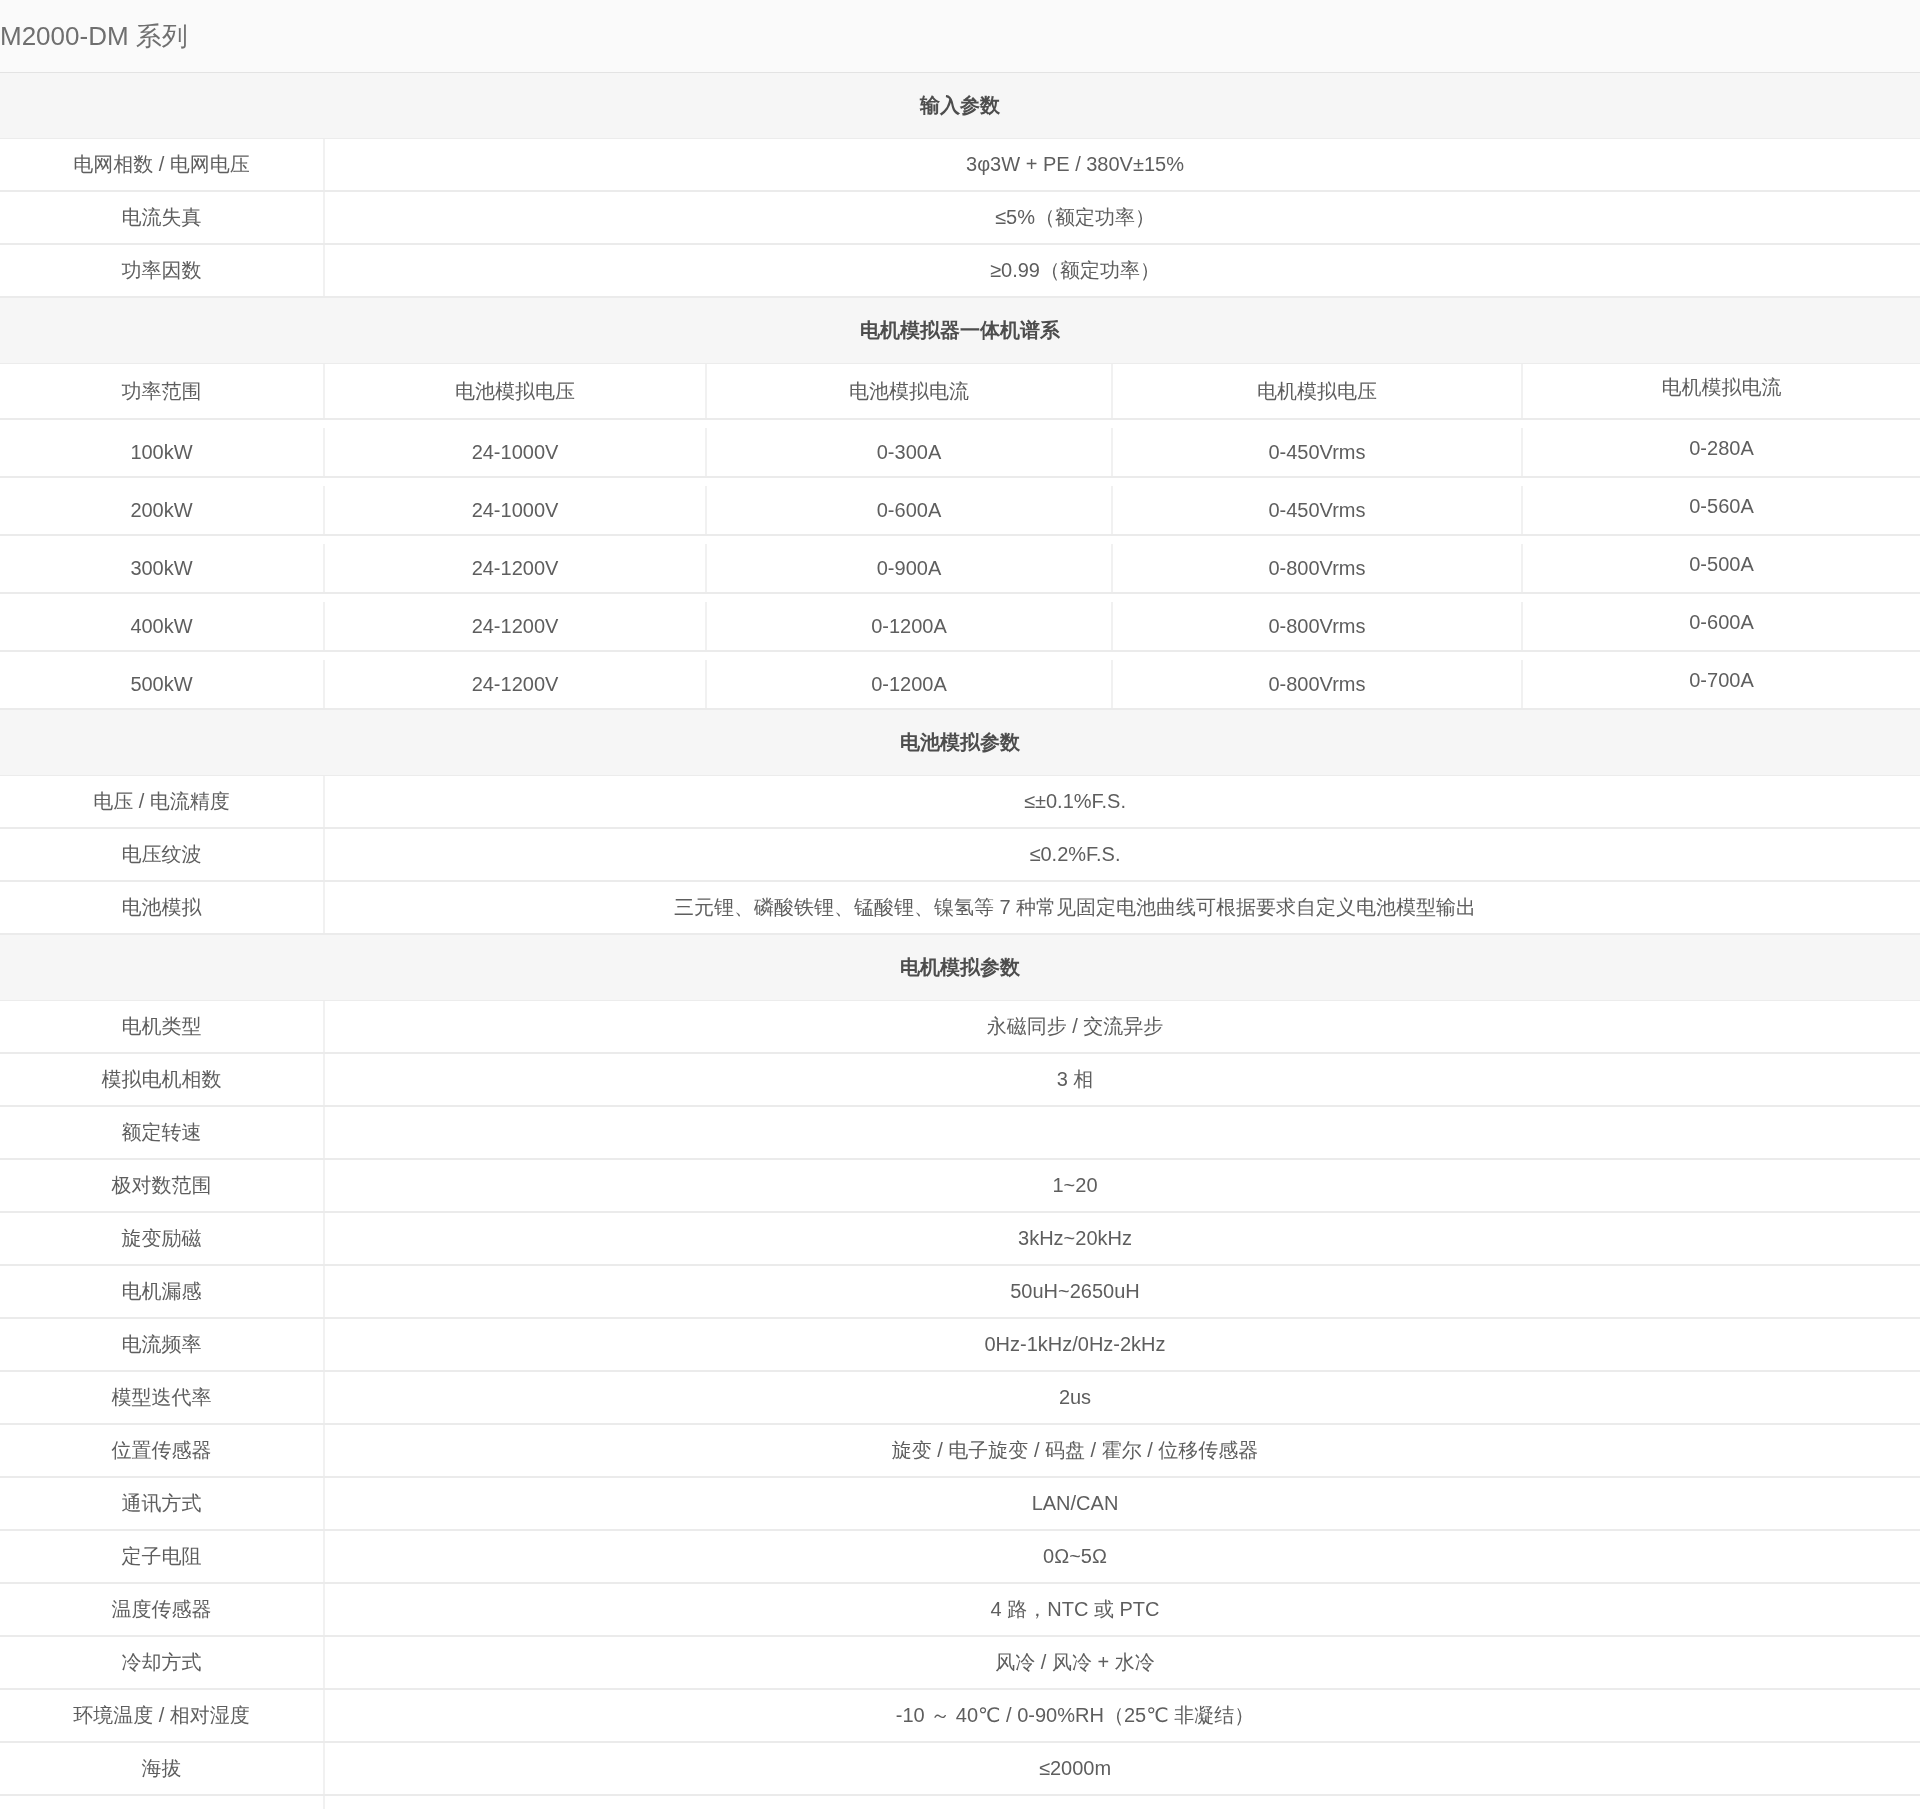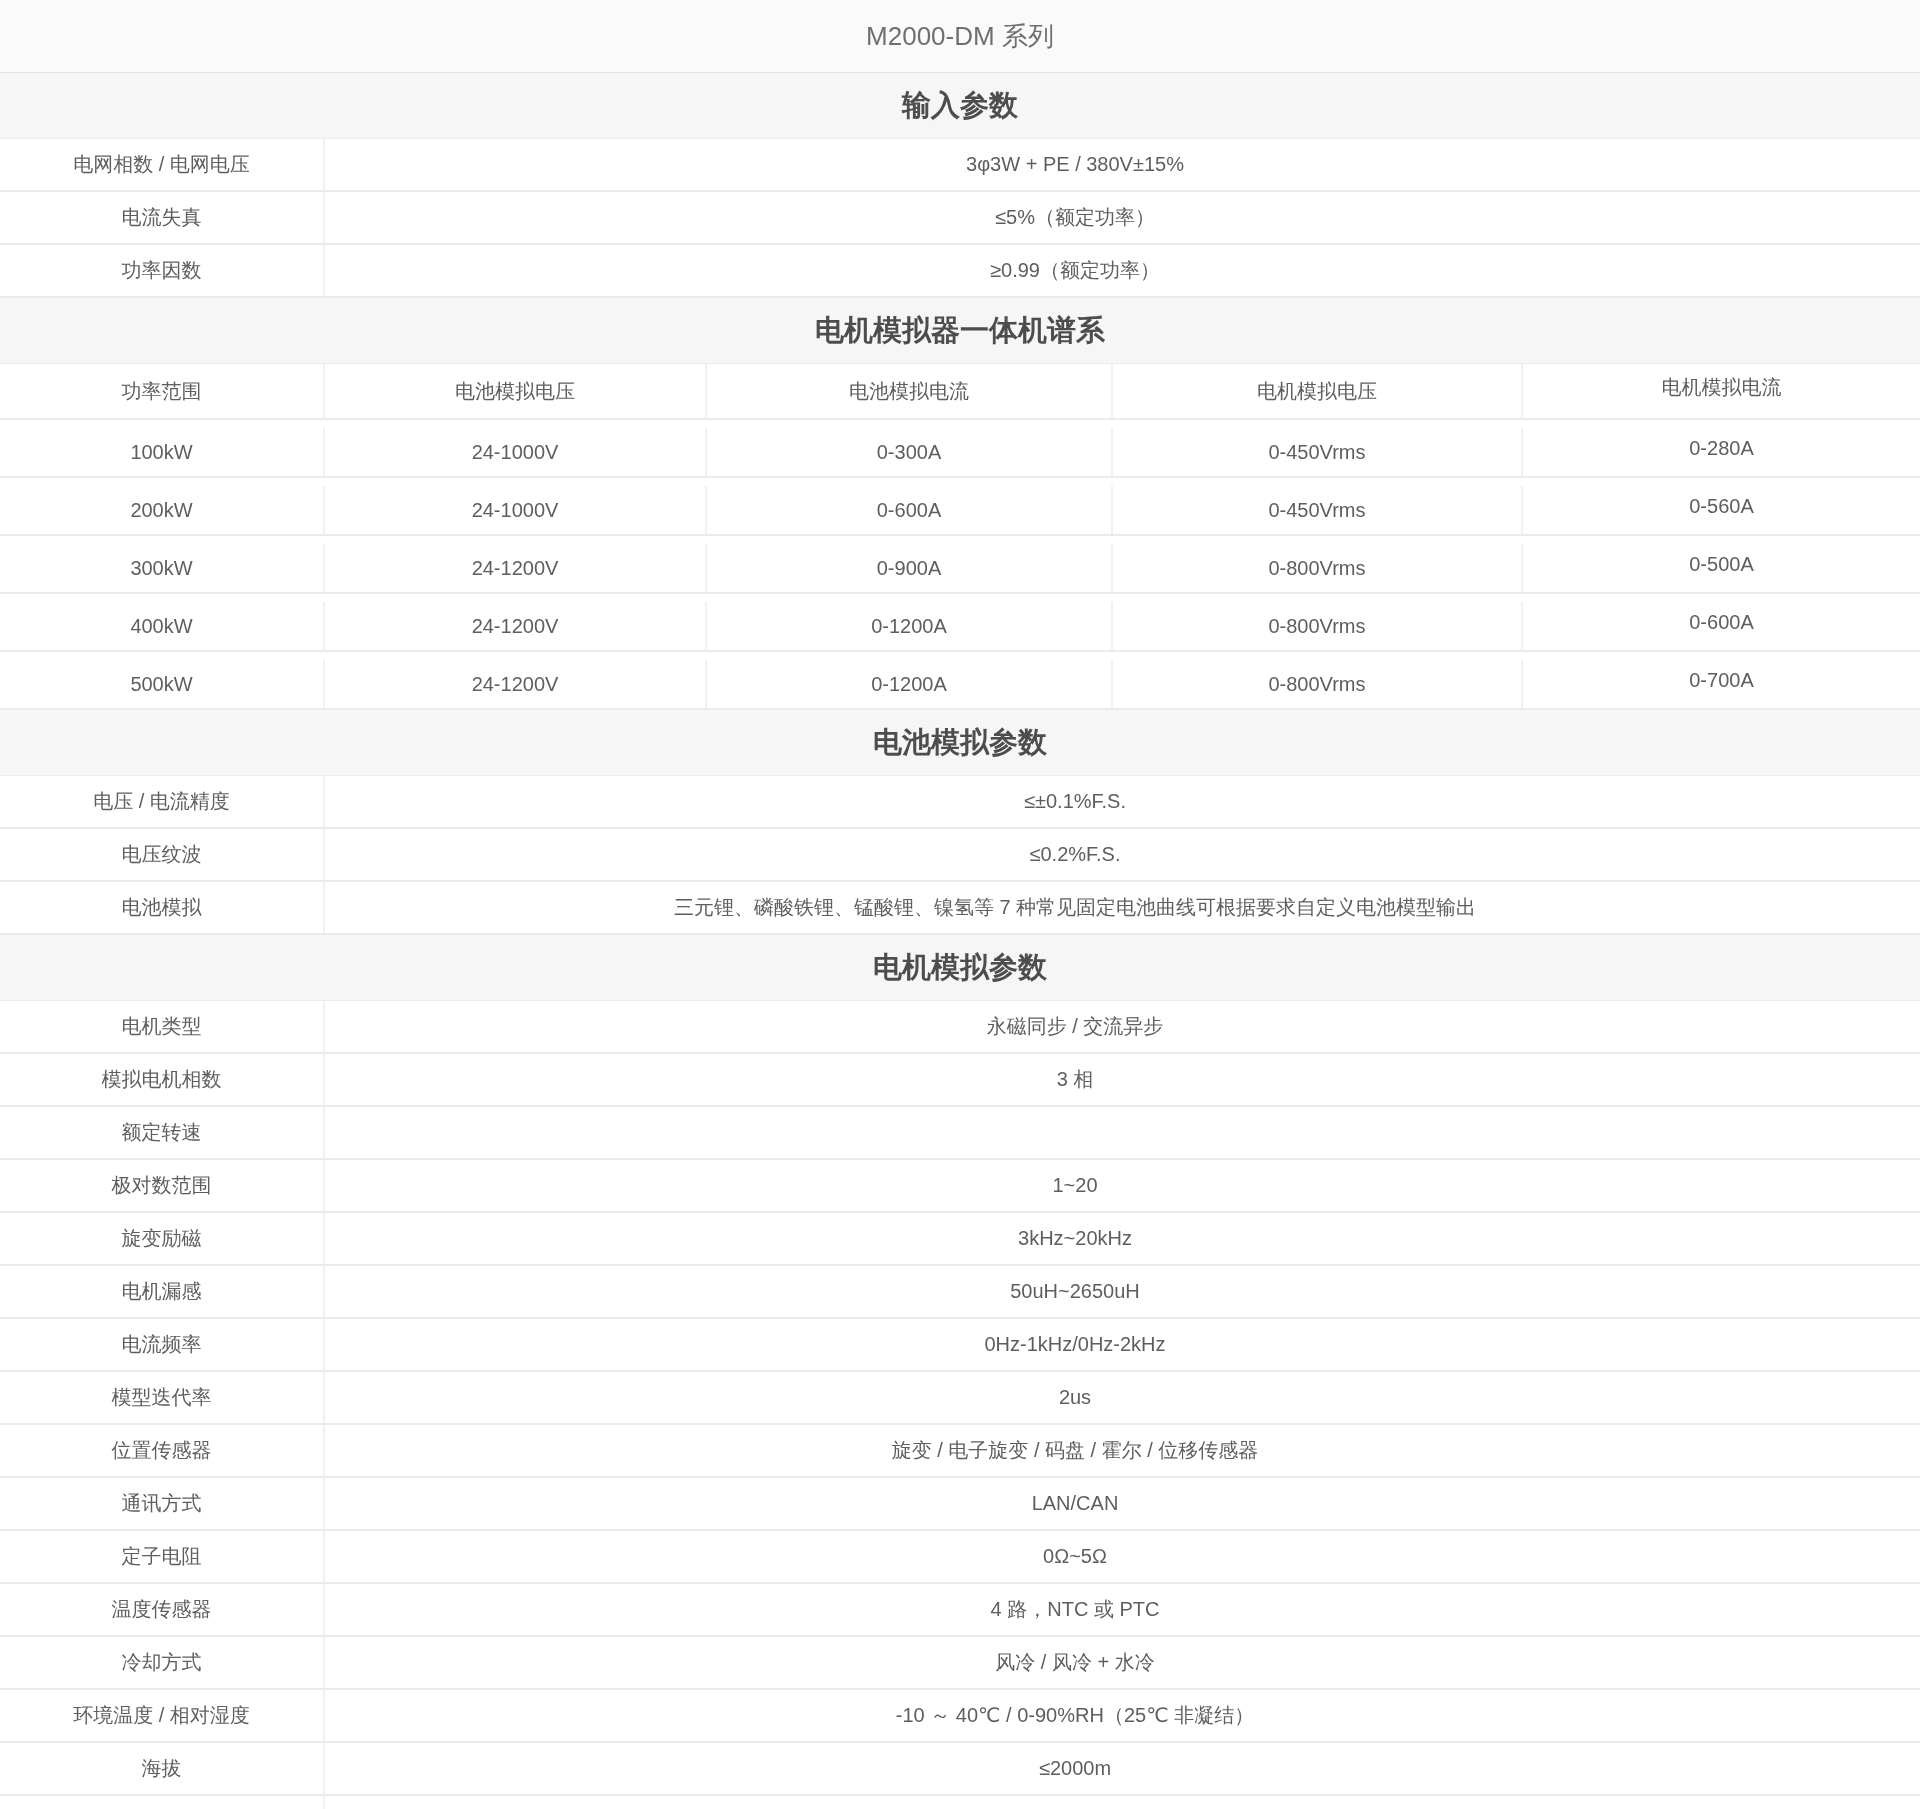--- a/index.html
+++ b/index.html
@@ -10,28 +10,28 @@
   *{box-sizing:border-box;margin:0;padding:0;}
   html,body{background:#ffffff;}
   body{
     width:1920px;
     font-family:"Liberation Sans","DejaVu Sans",sans-serif;
     color:var(--txt-body);
   }
   .spec-table{width:1920px;}
   .row{display:flex;align-items:center;width:100%;background:var(--bg-row);}
   .row-title{
-    height:73px;justify-content:center;background:var(--bg-title);
+    height:73px;background:var(--bg-title);
     border-bottom:1px solid var(--line-title);
     font-size:26px;color:var(--txt-title);
   }
   .row-sec{
     height:66px;justify-content:center;background:var(--bg-band);
     border-bottom:1px solid #ececec;
-    font-size:29px;font-weight:bold;color:var(--txt-head);
+    font-size:20px;font-weight:bold;color:var(--txt-head);
   }
   .row-lv{height:53px;border-bottom:2px solid var(--line-h);font-size:20px;}
   .cell{
     display:flex;align-items:center;justify-content:center;
     text-align:center;height:100%;line-height:1.35;
   }
   .cell-label{width:325px;border-right:2px solid var(--line-v);flex:none;}
   .cell-value{flex:1;padding-right:95px;}
   
   .m-head{height:56px;border-bottom:2px solid var(--line-h);font-size:20px;}

